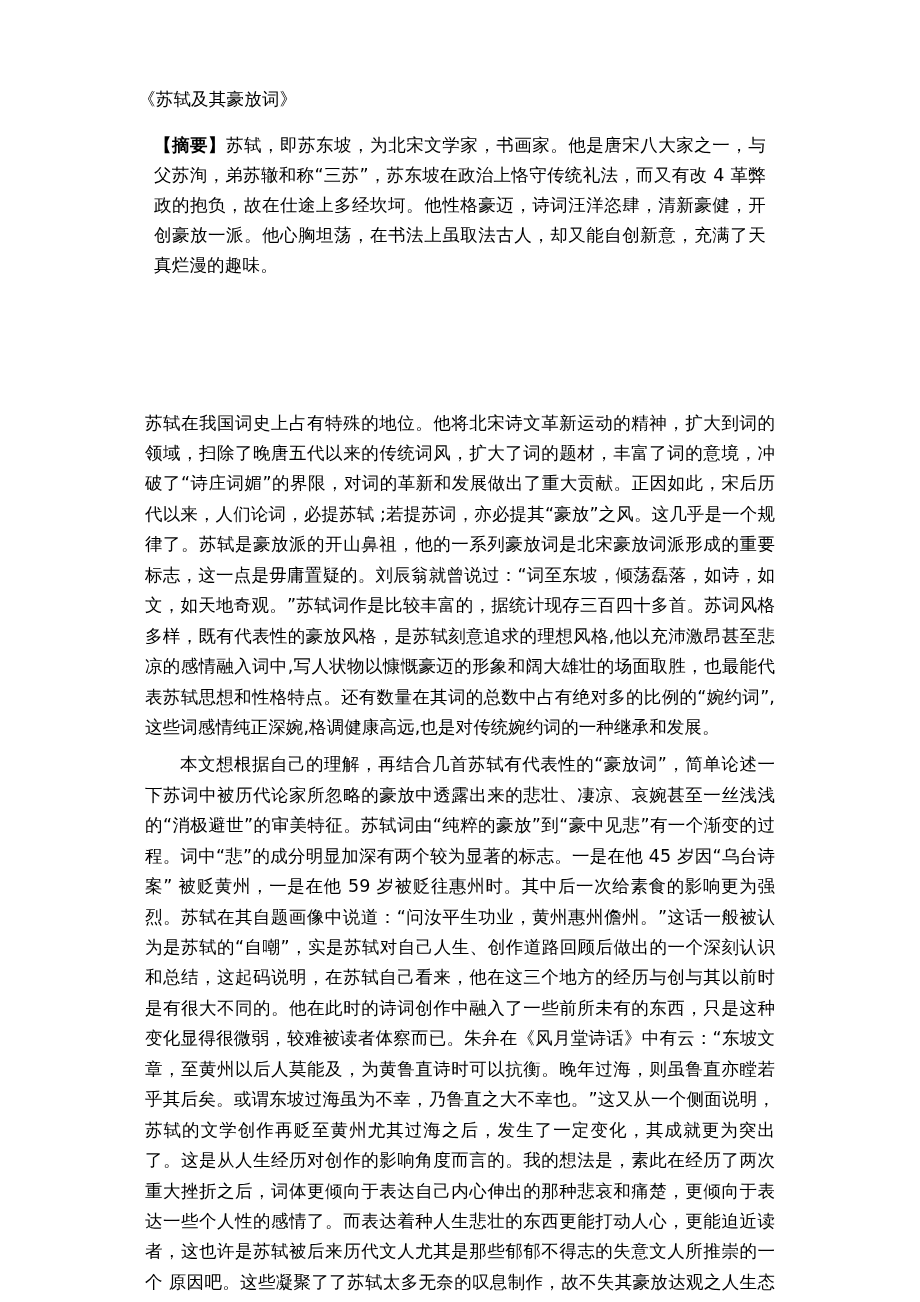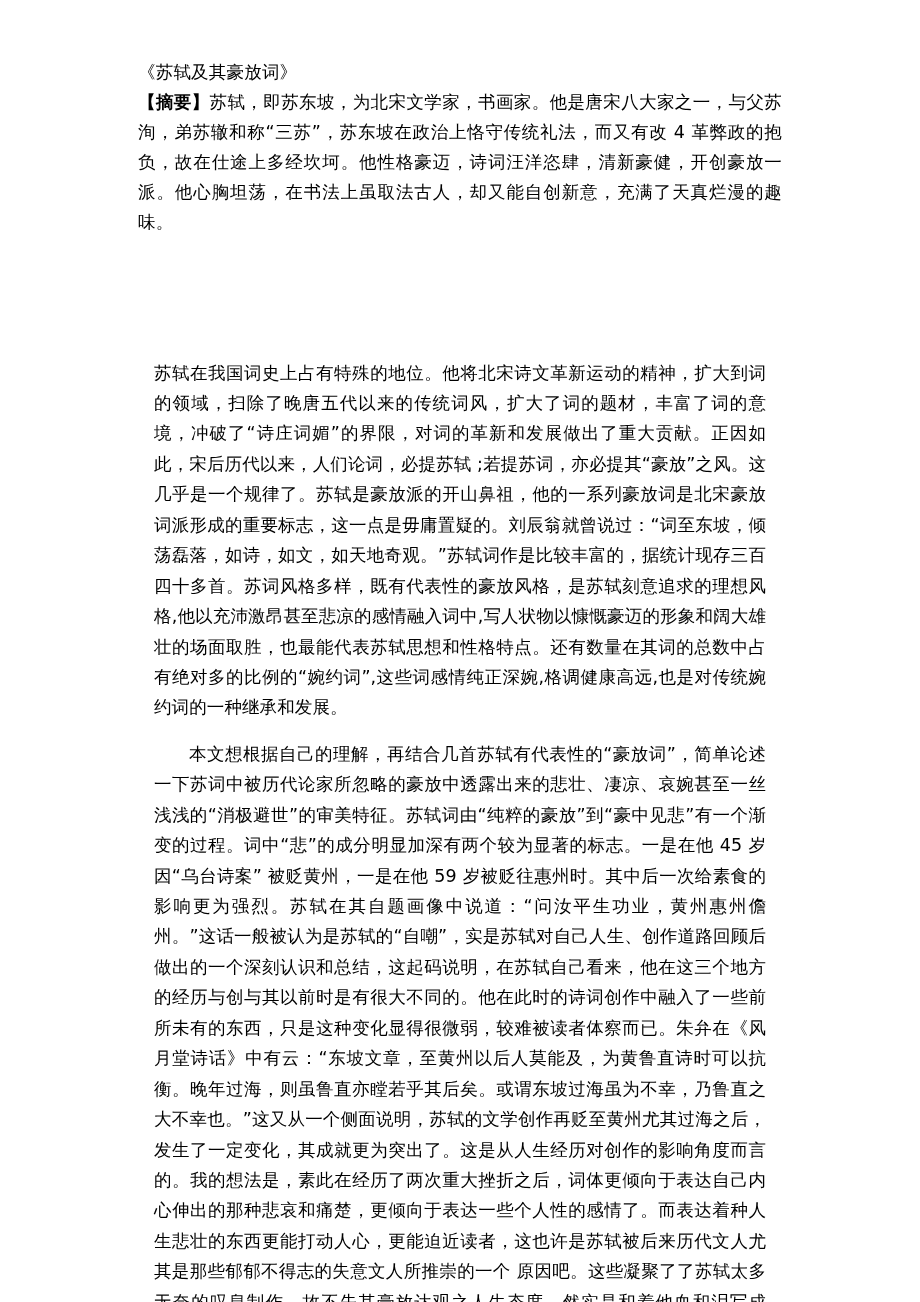--- a/index.html
+++ b/index.html
@@ -12,55 +12,55 @@
     height: 1302px;
     font-family: "DejaVu Sans", "Liberation Sans", sans-serif;
     color: #000000;
     overflow: hidden;
   }
   .page {
     position: relative;
     width: 920px;
     height: 1060px;
     box-sizing: border-box;
-    padding: 57px 138px 0 138px;
+    padding: 84px 138px 0 138px;
   }
   .doc-title,
   .abstract-block,
   .keywords-line {
     font-size: 17.5px;
     line-height: 1.72;
     text-align: justify;
     text-justify: inter-ideograph;
     letter-spacing: 0.2px;
   }
   .doc-title {
     margin: 0;
   }
   .abstract-block {
-    margin: 0;
+    margin: 16px;
   }
   .keywords-line {
     margin: 0;
   }
   .label-bold {
     font-weight: 700;
   }
   .spacer {
     height: 104px;
   }
   .body-block {
     font-size: 17.5px;
     line-height: 1.74;
     text-align: justify;
     text-justify: inter-ideograph;
     letter-spacing: 0.1px;
   }
   .body-block p {
-    margin: 16px;
+    margin: 7px;
   }
   .body-block p.indent {
     text-indent: 2em;
   }
 </style>
 </head>
 <body>
 
 <div class="page">
 

